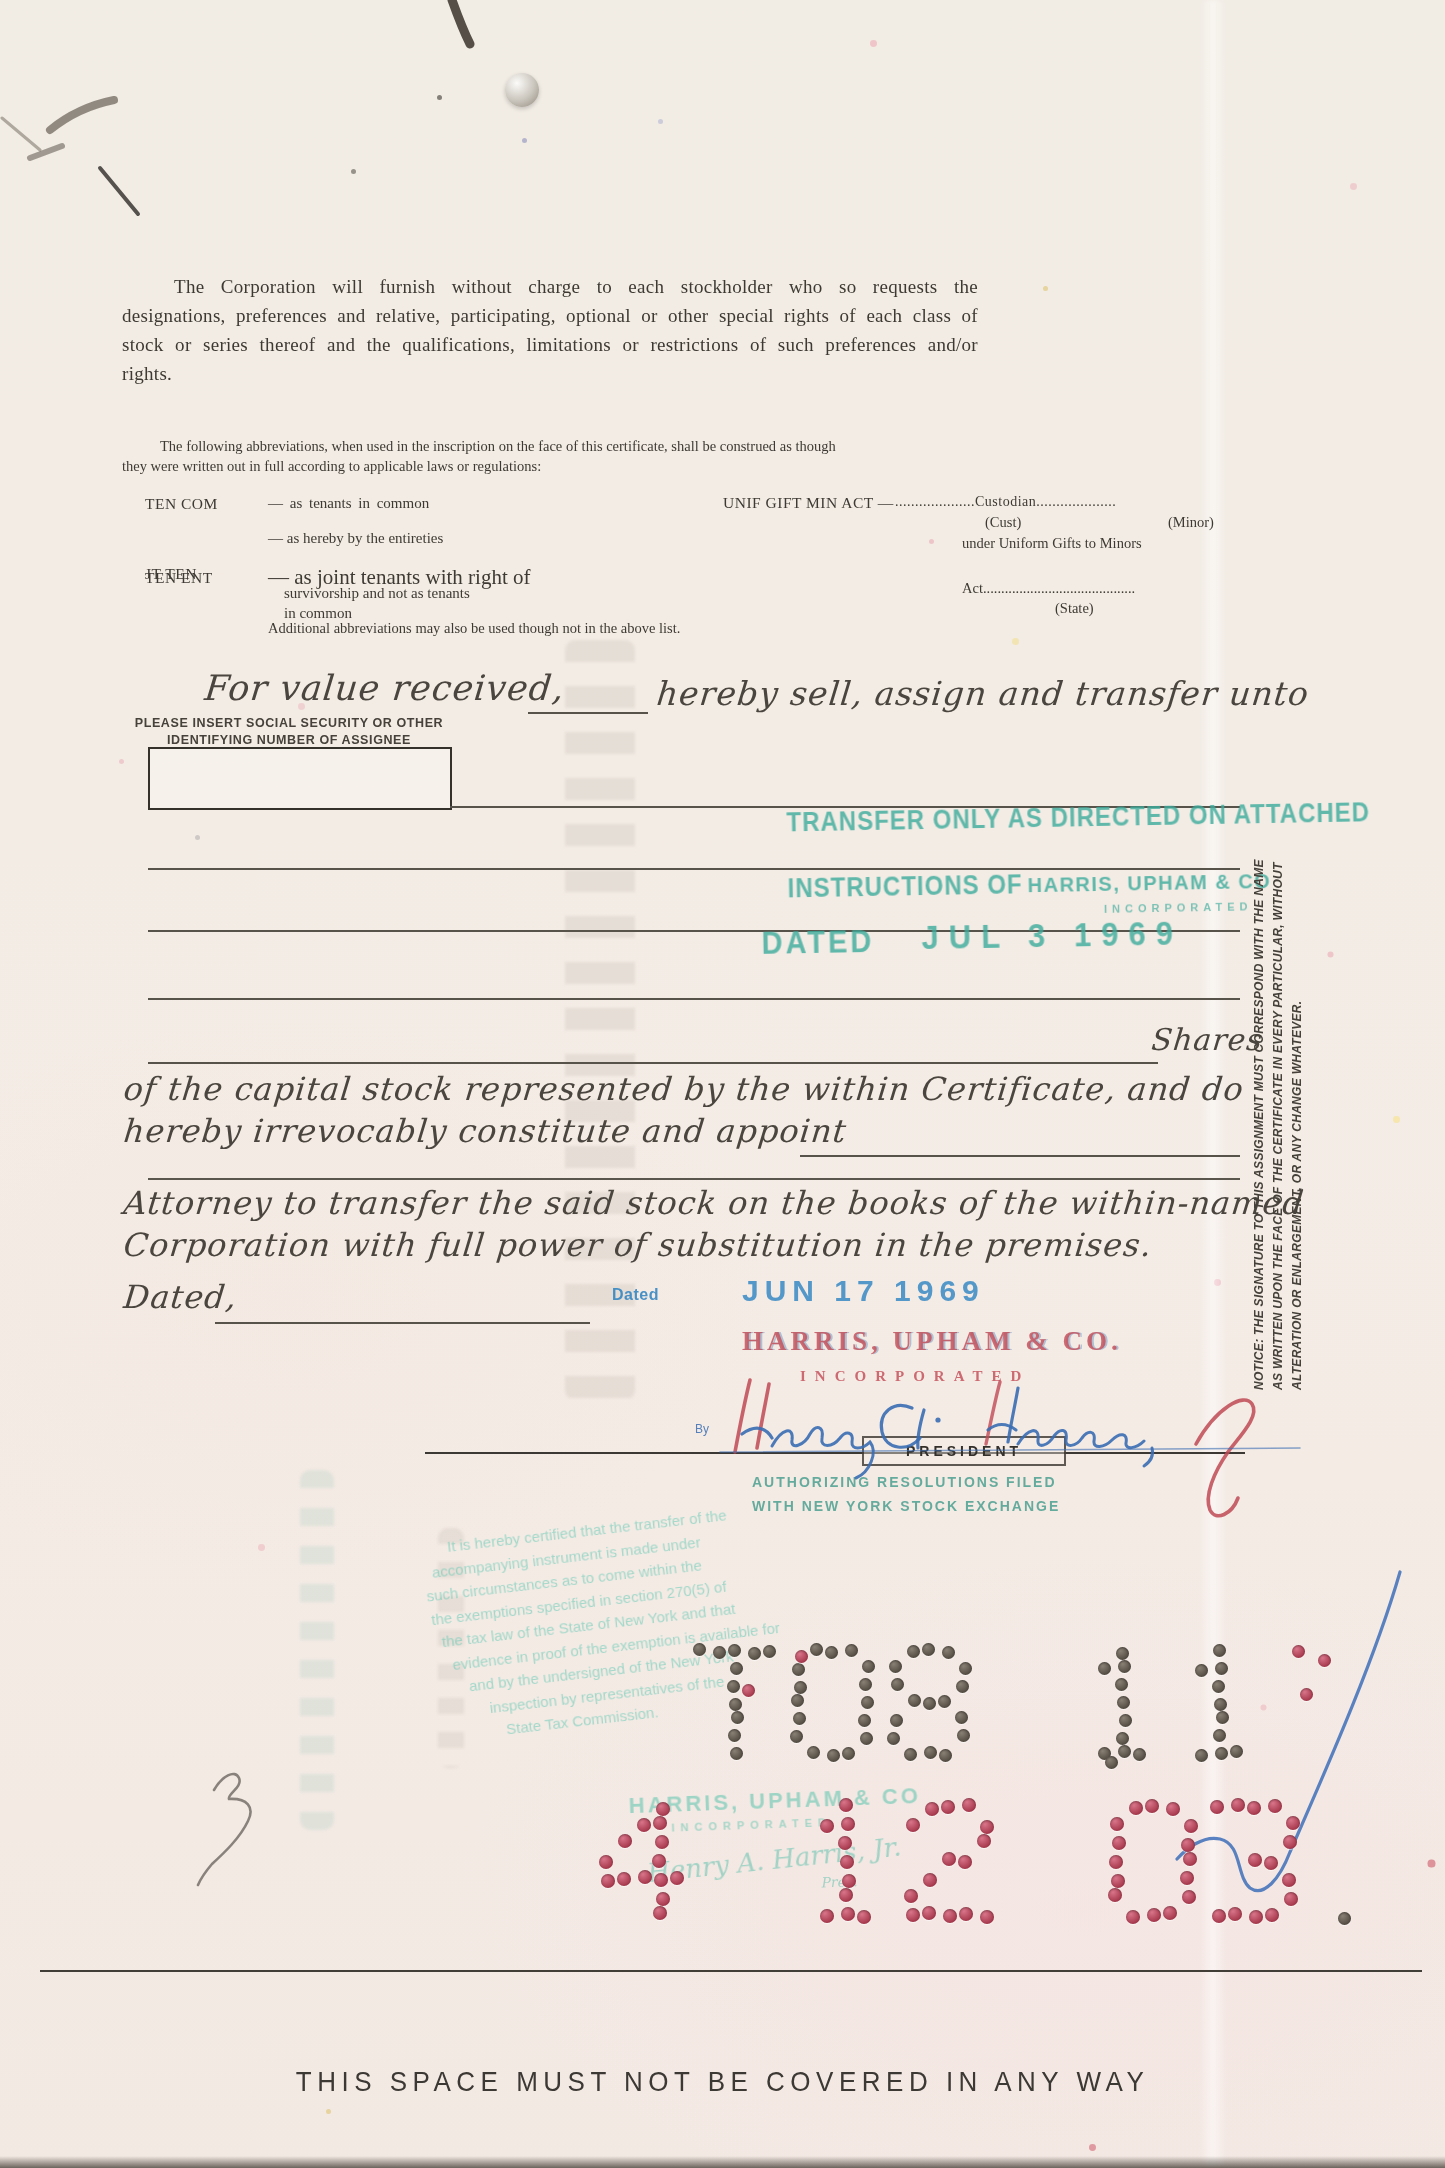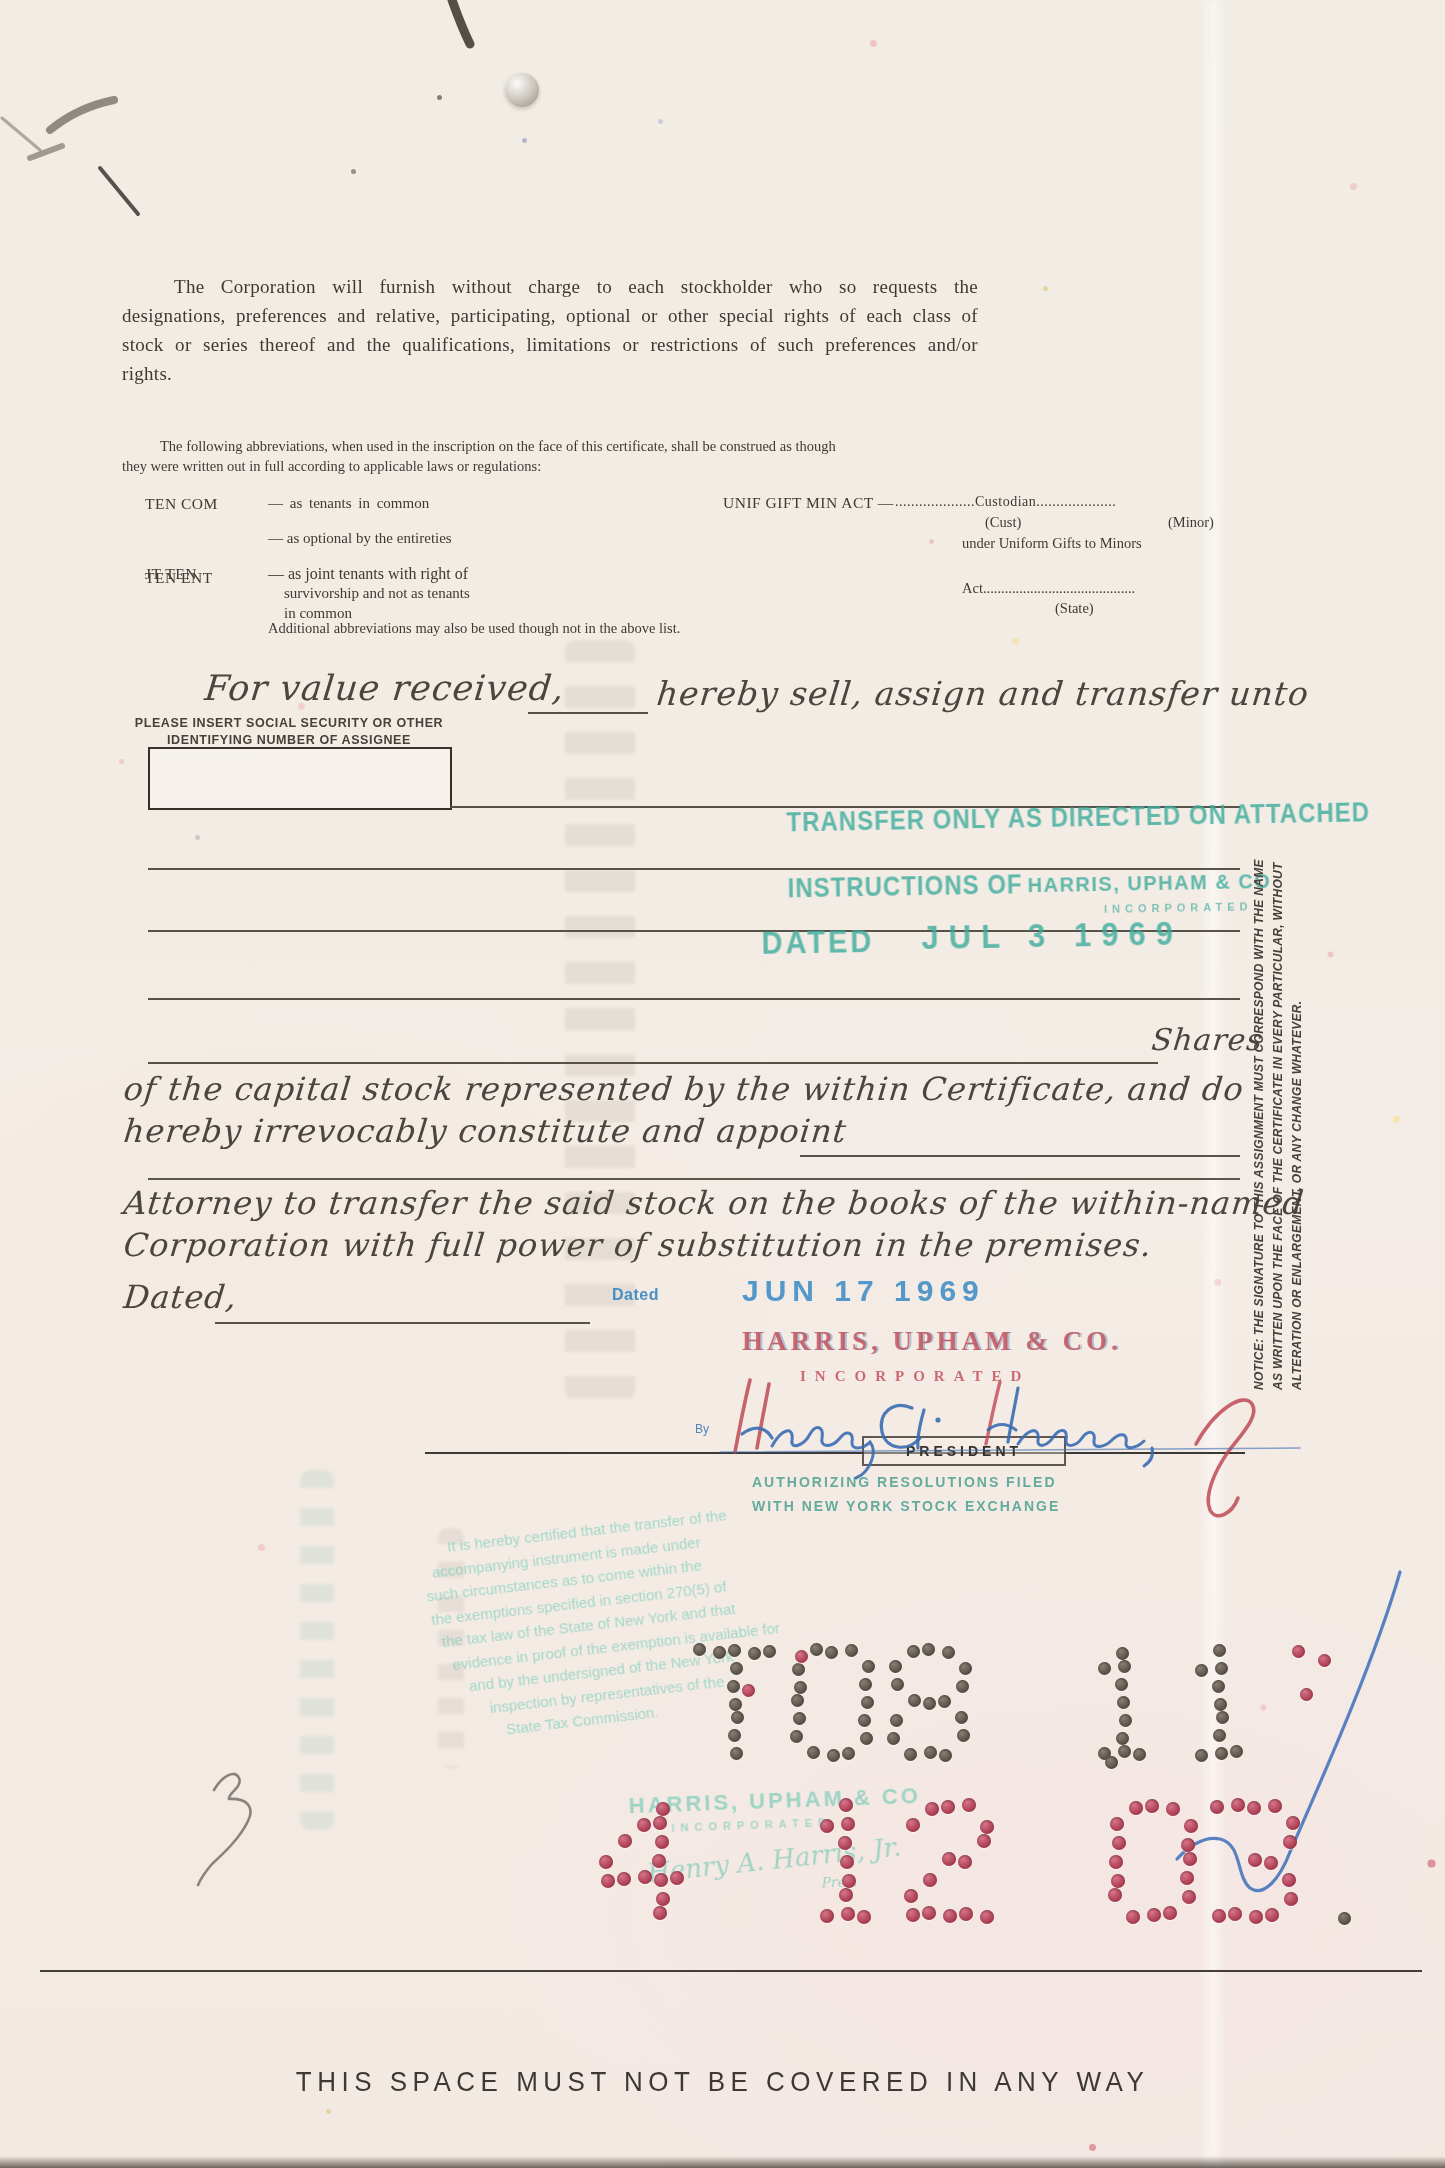--- a/index.html
+++ b/index.html
@@ -64,23 +64,23 @@
   <div class="abs" style="left:0;bottom:0;width:1445px;height:12px;background:linear-gradient(180deg, rgba(62,56,48,0), rgba(62,56,48,.75));"></div>
 
   <div class="abs serif" style="left:122px;top:272px;width:856px;font-size:19px;line-height:29px;text-align:justify;text-indent:52px;word-spacing:5px;letter-spacing:.3px;">The Corporation will furnish without charge to each stockholder who so requests the designations, preferences and relative, participating, optional or other special rights of each class of stock or series thereof and the qualifications, limitations or restrictions of such preferences and/or rights.</div>
 
   <div class="abs serif" style="left:160px;top:438px;font-size:14.5px;white-space:nowrap;">The following abbreviations, when used in the inscription on the face of this certificate, shall be construed as though</div>
   <div class="abs serif" style="left:122px;top:458px;font-size:14.5px;white-space:nowrap;">they were written out in full according to applicable laws or regulations:</div>
 
   <div class="abs serif" style="left:145px;top:495px;font-size:15.5px;letter-spacing:.5px;">TEN COM</div>
   <div class="abs serif" style="left:268px;top:495px;font-size:15px;word-spacing:3px;">— as tenants in common</div>
   <div class="abs serif" style="left:145px;top:530px;font-size:15.5px;letter-spacing:.5px;margin-top:39px;">TEN ENT</div>
-  <div class="abs serif" style="left:268px;top:530px;font-size:15px;">— as optional by the entireties</div>
+  <div class="abs serif" style="left:268px;top:530px;font-size:15px;">— as hereby by the entireties</div>
   <div class="abs serif" style="left:145px;top:565px;font-size:15.5px;letter-spacing:.5px;">JT TEN</div>
-  <div class="abs serif" style="left:268px;top:565px;font-size:16px;">— as joint tenants with right of</div>
+  <div class="abs serif" style="left:268px;top:565px;font-size:21px;">— as joint tenants with right of</div>
   <div class="abs serif" style="left:284px;top:585px;font-size:15px;">survivorship and not as tenants</div>
   <div class="abs serif" style="left:284px;top:605px;font-size:15px;">in common</div>
 
   <div class="abs serif" style="left:723px;top:494px;font-size:15.5px;letter-spacing:.5px;white-space:nowrap;">UNIF GIFT MIN ACT —</div>
   <div class="abs serif" style="left:895px;top:494px;font-size:14px;white-space:nowrap;letter-spacing:.5px;">....................Custodian....................</div>
   <div class="abs serif" style="left:985px;top:514px;font-size:14.5px;">(Cust)</div>
   <div class="abs serif" style="left:1168px;top:514px;font-size:14.5px;">(Minor)</div>
   <div class="abs serif" style="left:962px;top:535px;font-size:14.5px;white-space:nowrap;">under Uniform Gifts to Minors</div>
   <div class="abs serif" style="left:962px;top:580px;font-size:14.5px;white-space:nowrap;">Act..........................................</div>
   <div class="abs serif" style="left:1055px;top:600px;font-size:14.5px;">(State)</div>

